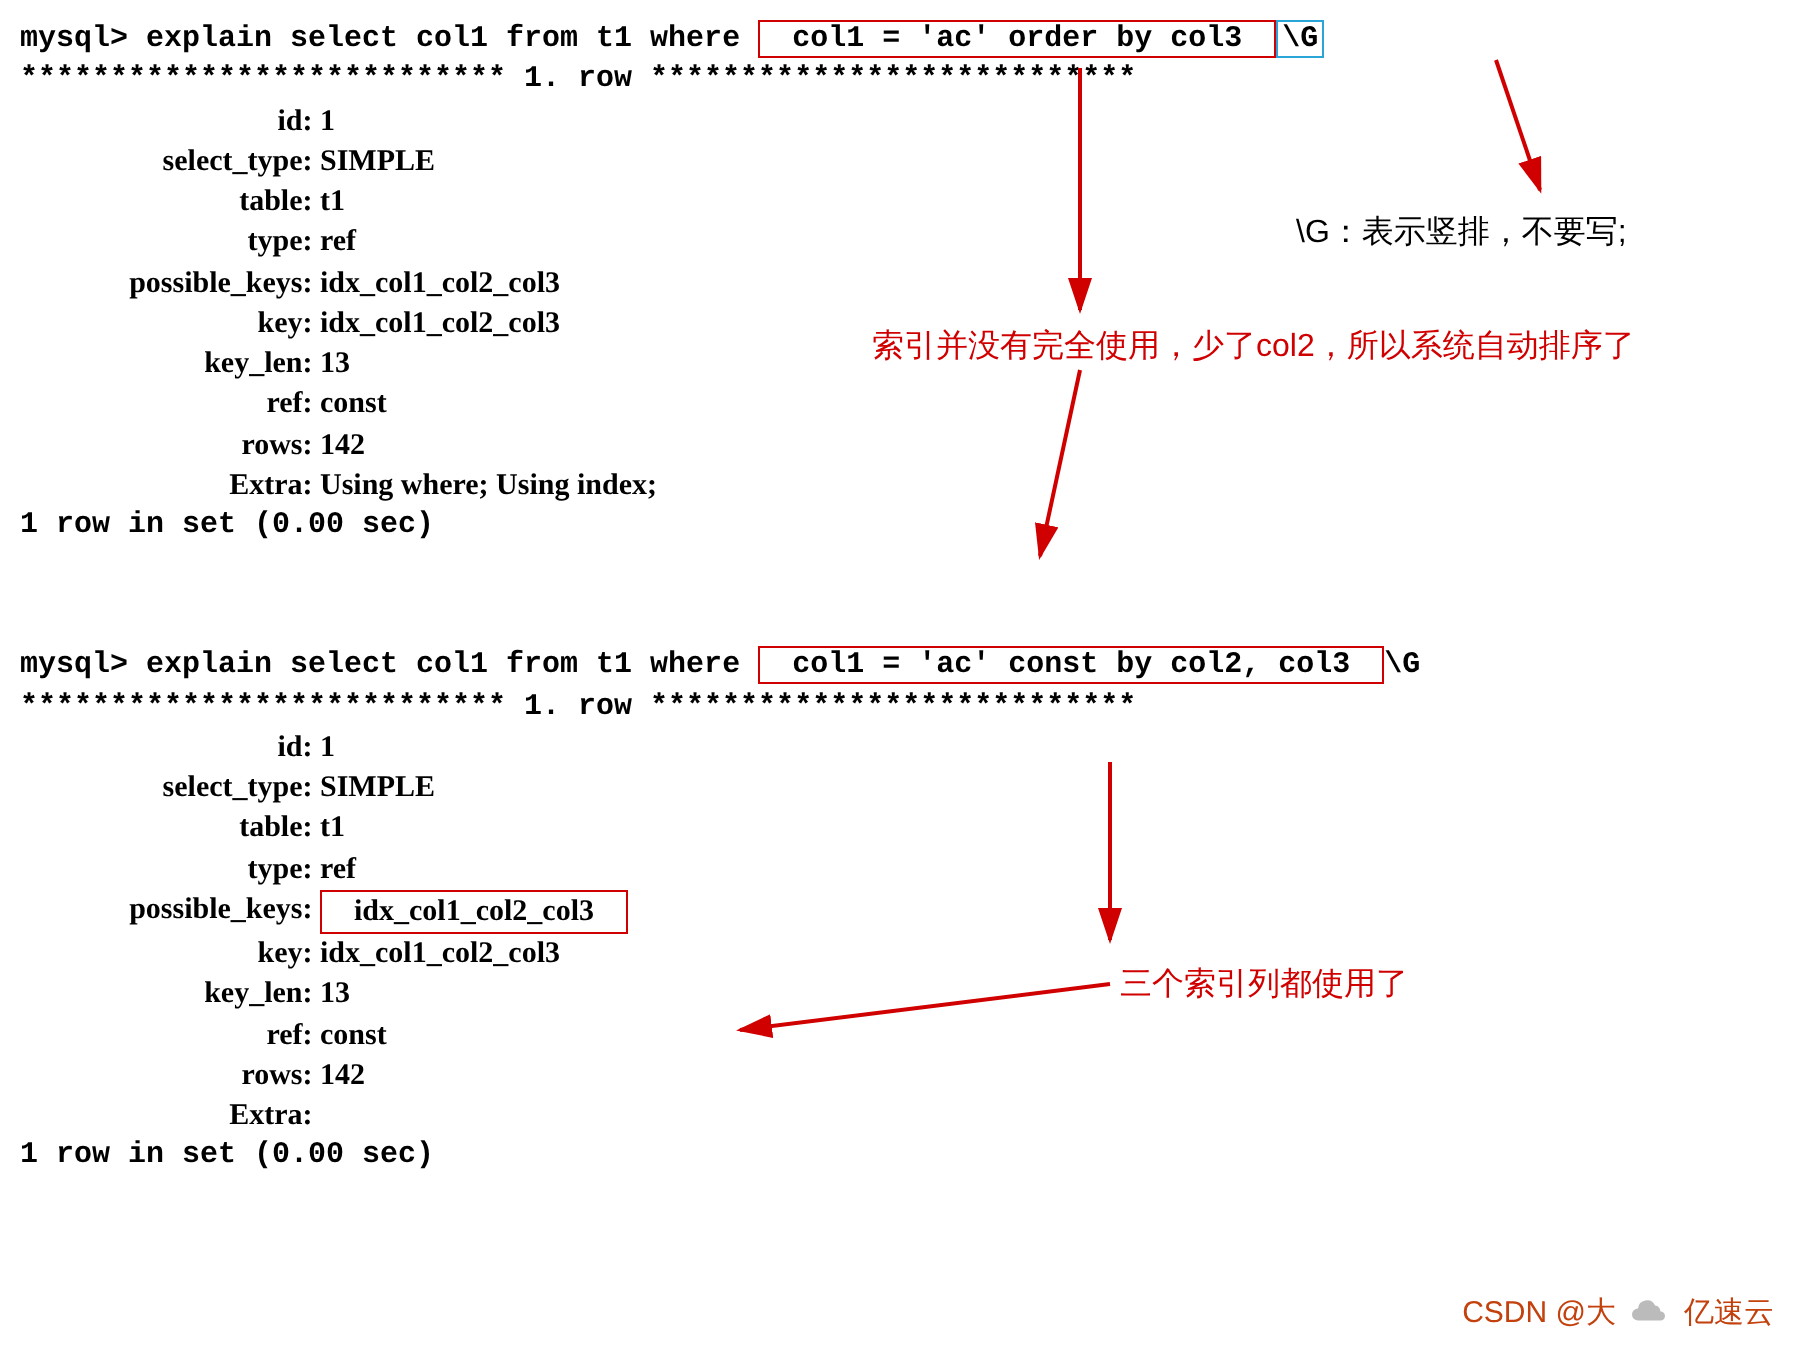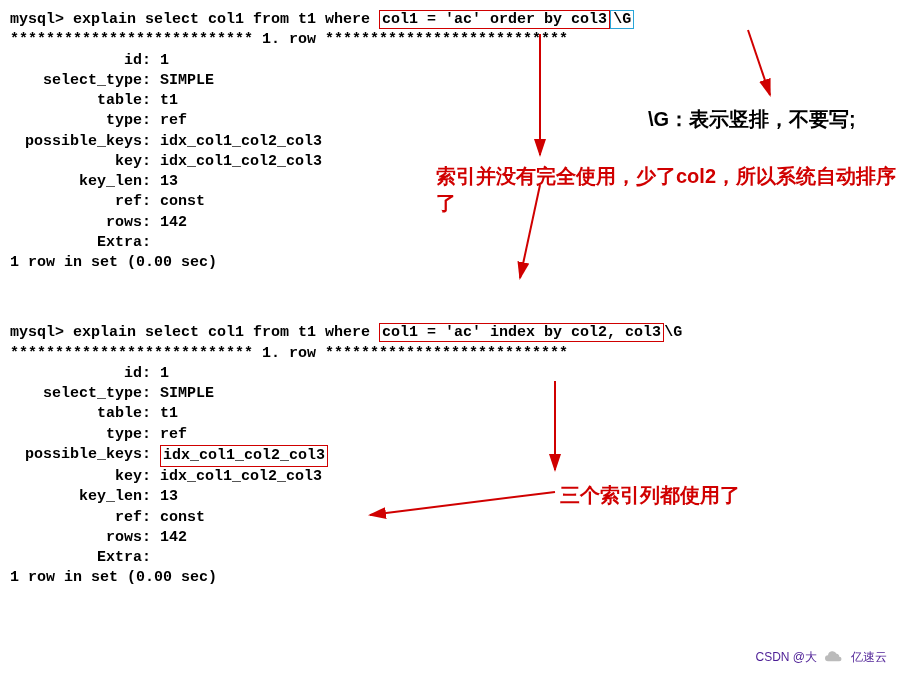--- a/index.html
+++ b/index.html
@@ -16,51 +16,52 @@
     position: relative;
     overflow: hidden;
   }
   .line {
     white-space: pre;
     line-height: 1.35;
   }
   .row-line {
     display: flex;
     line-height: 1.35;
+    font-family: Liberation Serif, serif;
   }
   .row-label {
     width: 150px;
     text-align: right;
     white-space: pre;
   }
   .row-value {
     white-space: pre;
   }
   .boxed {
     border: 1px solid #d00000;
-    padding: 0 2px;
+    padding: 0 16px;
   }
   .boxed-blue {
     border: 1px solid #2aa5d8;
     padding: 0 2px;
   }
   .annotation {
     position: absolute;
     font-family: "Microsoft YaHei", sans-serif;
-    font-weight: bold;
+    font-weight: normal;
     color: #d00000;
-    font-size: 20px;
+    font-size: 16px;
   }
   .watermark {
     position: absolute;
     right: 10px;
     bottom: 10px;
     font-family: sans-serif;
-    font-size: 12px;
-    color: #4c1d95;
+    font-size: 15px;
+    color: #c2410c;
     font-weight: normal;
     display: flex;
     align-items: center;
     gap: 8px;
   }
   svg.arrow { position: absolute; pointer-events: none; }
 </style>
 </head>
 <body>
 
@@ -98,28 +99,29 @@
   <div class="row-line">
       <span class="row-label">ref: </span>
       <span class="row-value">const</span>
     </div>
   <div class="row-line">
       <span class="row-label">rows: </span>
       <span class="row-value">142</span>
     </div>
   <div class="row-line">
       <span class="row-label">Extra: </span>
+      <span class="row-value">Using where; Using index; </span>
     </div>
   <div class="line">1 row in set (0.00 sec)</div>
 </div>
 
 <div style="height:50px"></div>
 
 <div>
-  <div class="line"><span>mysql&gt; </span><span>explain select col1 from t1 where </span><span class="boxed">col1 = 'ac' index by col2, col3</span><span>\G</span></div>
+  <div class="line"><span>mysql&gt; </span><span>explain select col1 from t1 where </span><span class="boxed">col1 = 'ac' const by col2, col3</span><span>\G</span></div>
   <div class="line">*************************** 1. row ***************************</div>
   <div class="row-line">
       <span class="row-label">id: </span>
       <span class="row-value">1</span>
     </div>
   <div class="row-line">
       <span class="row-label">select_type: </span>
       <span class="row-value">SIMPLE</span>
     </div>
   <div class="row-line">

